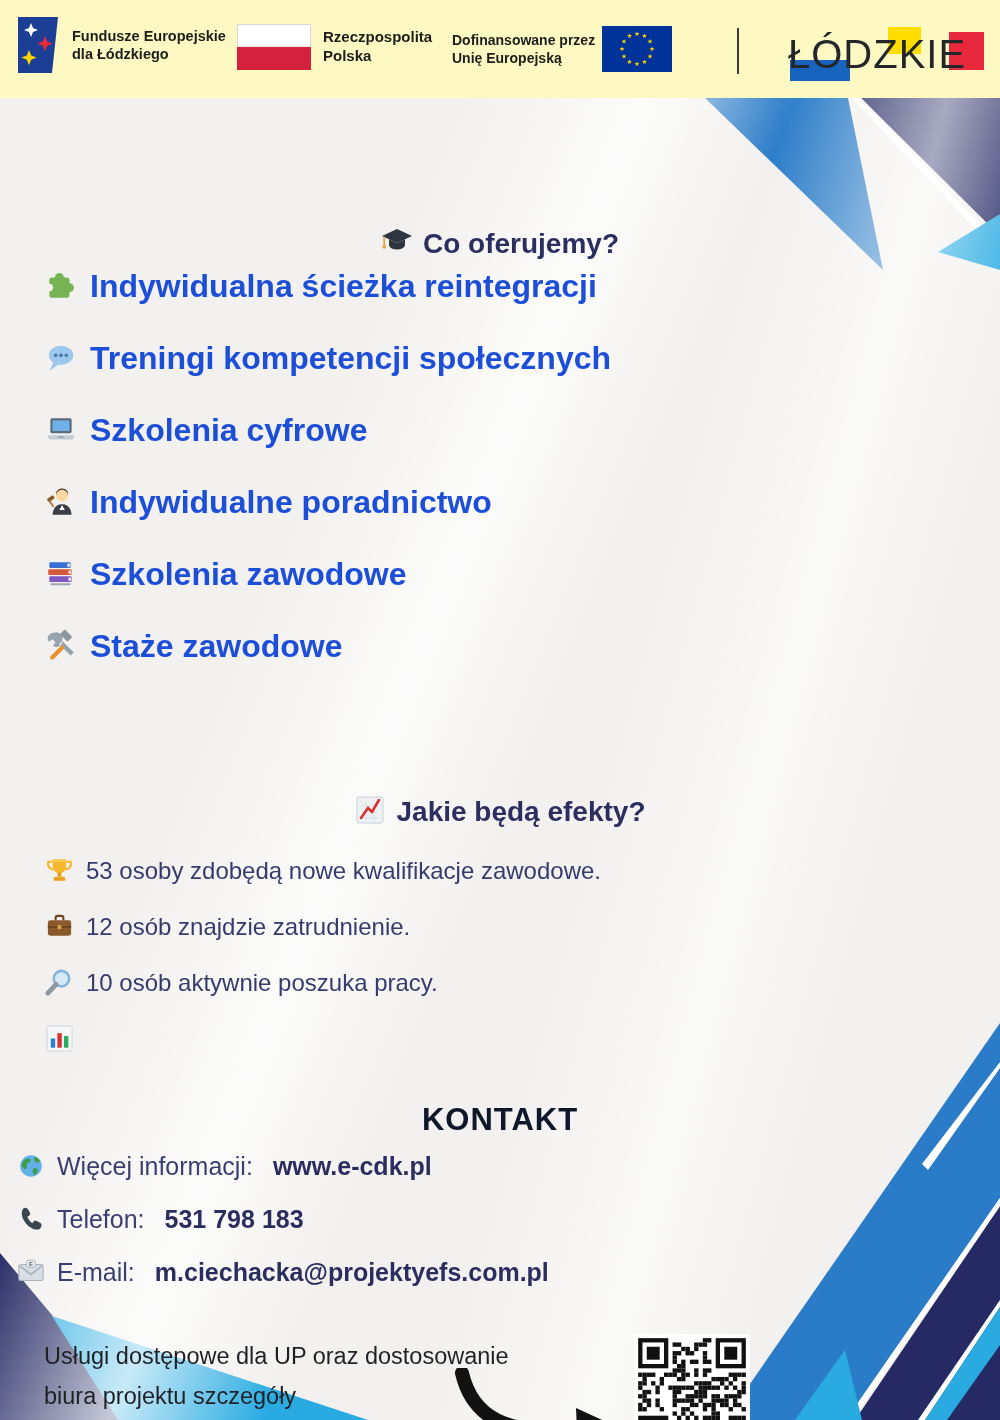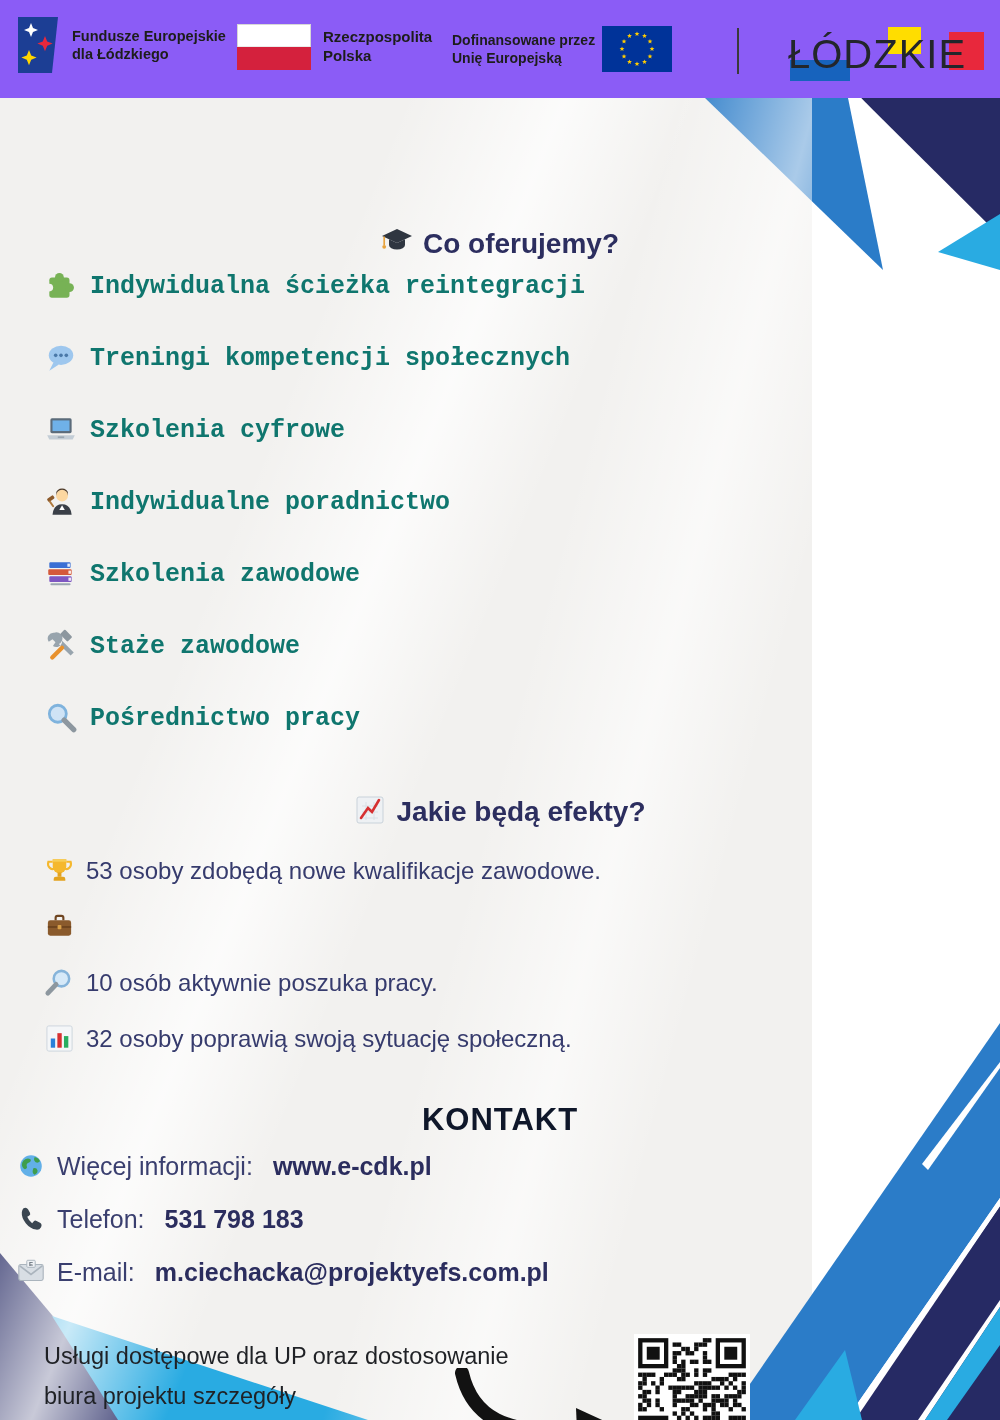--- a/index.html
+++ b/index.html
@@ -1,56 +1,56 @@
 <!DOCTYPE html>
 <html><head>
 <meta charset="utf-8">
 <style>
   html,body{margin:0;padding:0;}
   body{font-family:"Liberation Sans","DejaVu Sans",sans-serif;background:#888;}
   .page{position:relative;width:1000px;height:1420px;background:#ffffff;overflow:hidden;margin:0 auto;}
 
   
-  .header{position:absolute;left:0;top:0;width:1000px;height:98px;background:#8b5cf6;z-index:5;}
+  .header{position:absolute;left:0;top:0;width:1000px;height:98px;background:#fef9c3;z-index:5;}
   .hgroup{position:absolute;display:flex;align-items:center;}
   .fe-logo{left:14px;top:14px;}
   .fe-text{margin-left:10px;font-size:14.5px;font-weight:700;color:#1d1d1b;line-height:1.25;}
   .pl-logo{left:237px;top:24px;}
   .pl-text{margin-left:12px;font-size:15px;font-weight:700;color:#1d1d1b;line-height:1.25;}
   .eu-logo{left:452px;top:26px;}
   .eu-text{width:150px;text-align:left;font-size:14px;font-weight:700;color:#1d1d1b;line-height:1.3;margin-right:0;}
   .hdivider{position:absolute;left:737px;top:28px;width:2px;height:46px;background:#3a3a3a;}
   .lodzkie{position:absolute;left:786px;top:22px;width:200px;height:64px;}
   .lodzkie .blk{position:absolute;}
   .lz-blue{left:4px;top:38px;width:60px;height:21px;background:#1763bd;}
   .lz-yellow{left:102px;top:5px;width:33px;height:27px;background:#ffdd00;}
   .lz-red{left:163px;top:10px;width:35px;height:38px;background:#e8283c;}
   .lz-text{position:absolute;left:2px;top:10px;font-size:40px;font-weight:400;color:#23262b;letter-spacing:1px;transform:scaleY(1.02);}
 
   
-  .main{position:absolute;left:0;top:98px;width:812px;height:1322px;background:#f2f1ef;}
+  .main{position:absolute;left:0;top:98px;width:1000px;height:1322px;background:#f2f1ef;}
   .sheen{position:absolute;inset:0;pointer-events:none;
     background:
       linear-gradient(112deg, rgba(255,255,255,0) 30%, rgba(255,255,255,.75) 42%, rgba(255,255,255,0) 52%),
       linear-gradient(105deg, rgba(255,255,255,0) 58%, rgba(255,255,255,.6) 70%, rgba(255,255,255,0) 80%);}
   .deco{position:absolute;left:0;top:0;}
 
   .icon{display:inline-flex;align-items:center;justify-content:center;flex:0 0 auto;}
   .icon svg{display:block;}
 
   .sec-heading{position:absolute;left:0;width:1000px;text-align:center;color:#2c2e5f;font-weight:800;}
   .sec-heading .icon{vertical-align:-5px;margin-right:10px;}
   #offer-heading{top:128px;font-size:28px;}
   #effects-heading{top:696px;font-size:28px;}
   #contact-heading{top:1004px;font-size:31px;letter-spacing:1px;color:#0f172a;}
 
   .list{position:absolute;display:flex;flex-direction:column;}
   #offer-list{left:44px;top:170px;gap:36px;}
   .offer-row{display:flex;align-items:center;height:36px;gap:12px;}
-  .offer-label{font-size:25px;font-weight:700;color:#0f766e;font-family:Liberation Mono, monospace;}
+  .offer-label{font-size:32px;font-weight:700;color:#1d4ed8;}
 
   #effects-list{left:44px;top:755px;gap:21px;}
   .effect-row{display:flex;align-items:center;height:35px;gap:11px;}
   .effect-label{font-size:24px;font-weight:400;color:#363b6d;}
 
   #contact-list{left:16px;top:1051px;gap:19px;}
   .contact-row{display:flex;align-items:center;height:34px;gap:11px;}
   .contact-label{font-size:25px;font-weight:400;color:#3a3f6f;}
   .contact-value{font-size:25px;font-weight:700;color:#2b2d5e;margin-left:9px;}
 
@@ -226,29 +226,20 @@
         <div class="offer-row">
           <span class="icon">
             <svg width="34" height="34" viewBox="0 0 32 32">
               <path d="M9.5,3.5 a5.5,5.5 0 0 0 -5,8.6 l3.5,-2.4 2.8,2.8 -2.4,3.5 a5.5,5.5 0 0 0 8.6,-5 L28,22 l-3,3 L14,14 a5.5,5.5 0 0 0 -4.5,-10.5 z" fill="#98a4ad"></path>
               <rect x="4" y="20.5" width="17" height="4" rx="2" fill="#e8912d" transform="rotate(-45 12 22.5)"></rect>
               <rect x="16" y="3" width="10" height="6.5" rx="1" fill="#8d979f" transform="rotate(45 21 6)"></rect>
             </svg>
           </span>
           <span class="offer-label">Staże zawodowe</span>
         </div>
-        <div class="offer-row">
-          <span class="icon">
-            <svg width="34" height="34" viewBox="0 0 32 32">
-              <circle cx="13" cy="12" r="8" fill="#cfe3f5" stroke="#7fb3dd" stroke-width="2.6"></circle>
-              <path d="M19,18 L28,27" stroke="#8d979f" stroke-width="5" stroke-linecap="round"></path>
-            </svg>
-          </span>
-          <span class="offer-label">Pośrednictwo pracy</span>
-        </div>
       </div>
 
     <div class="sec-heading" id="effects-heading">
       <span class="icon">
           <svg width="32" height="32" viewBox="0 0 32 32">
             <rect x="3" y="3" width="26" height="26" rx="2" fill="#eef1f4" stroke="#c9d2da"></rect>
             <path d="M8,24 h16 M8,18 h16 M8,12 h16 M12,8 v18 M20,8 v18" stroke="#d9e0e6" stroke-width="1"></path>
             <path d="M7,24 L14,14 L18,18 L25,6" stroke="#d63031" stroke-width="2.6" fill="none" stroke-linecap="round"></path>
           </svg>
         </span><span>Jakie będą efekty?</span>
@@ -269,40 +260,40 @@
         </div>
         <div class="effect-row">
           <span class="icon">
             <svg width="31" height="31" viewBox="0 0 32 32">
               <rect x="4" y="9.5" width="24" height="16" rx="2.5" fill="#8a5a2c"></rect>
               <path d="M12,9.5 v-2.5 a2,2 0 0 1 2,-2 h4 a2,2 0 0 1 2,2 v2.5" fill="none" stroke="#6f4520" stroke-width="2.2"></path>
               <rect x="4" y="15.5" width="24" height="2" fill="#6f4520"></rect>
               <rect x="14" y="14.5" width="4" height="4.4" rx="1" fill="#d9a048"></rect>
             </svg>
           </span>
+          <span class="effect-label">12 osób znajdzie zatrudnienie.</span>
         </div>
         <div class="effect-row">
           <span class="icon">
             <svg width="31" height="31" viewBox="0 0 32 32">
               <circle cx="18" cy="12" r="8" fill="#d6e9f8" stroke="#86b4da" stroke-width="2.6"></circle>
               <path d="M12.5,18 L4,27" stroke="#8d979f" stroke-width="5" stroke-linecap="round"></path>
             </svg>
           </span>
           <span class="effect-label">10 osób aktywnie poszuka pracy.</span>
         </div>
         <div class="effect-row">
           <span class="icon">
             <svg width="31" height="31" viewBox="0 0 32 32">
               <rect x="3" y="3" width="26" height="26" rx="2" fill="#f4f6f8" stroke="#cdd6dd"></rect>
               <rect x="7" y="16" width="4.5" height="9.5" fill="#2980d9"></rect>
               <rect x="13.8" y="10.5" width="4.5" height="15" fill="#d63031"></rect>
               <rect x="20.6" y="13.5" width="4.5" height="12" fill="#27ae60"></rect>
             </svg>
           </span>
-          <span class="effect-label">32 osoby poprawią swoją sytuację społeczną.</span>
         </div>
       </div>
 
     <div class="sec-heading" id="contact-heading">KONTAKT</div>
     <div class="list" id="contact-list">
         <div class="contact-row">
           <span class="icon">
             <svg width="30" height="30" viewBox="0 0 32 32">
               <circle cx="16" cy="16" r="11.5" fill="#62b0e8"></circle>
               <path d="M8,10 q4,-3.5 7.5,-1.2 q1.2,2 -1,3.2 q-4,1.2 -3,4.2 q1,2.2 -2,3.2 q-3.2,-1.2 -3.2,-5.2 q0,-2.2 1.7,-4.2 z" fill="#3f9e4d"></path>

